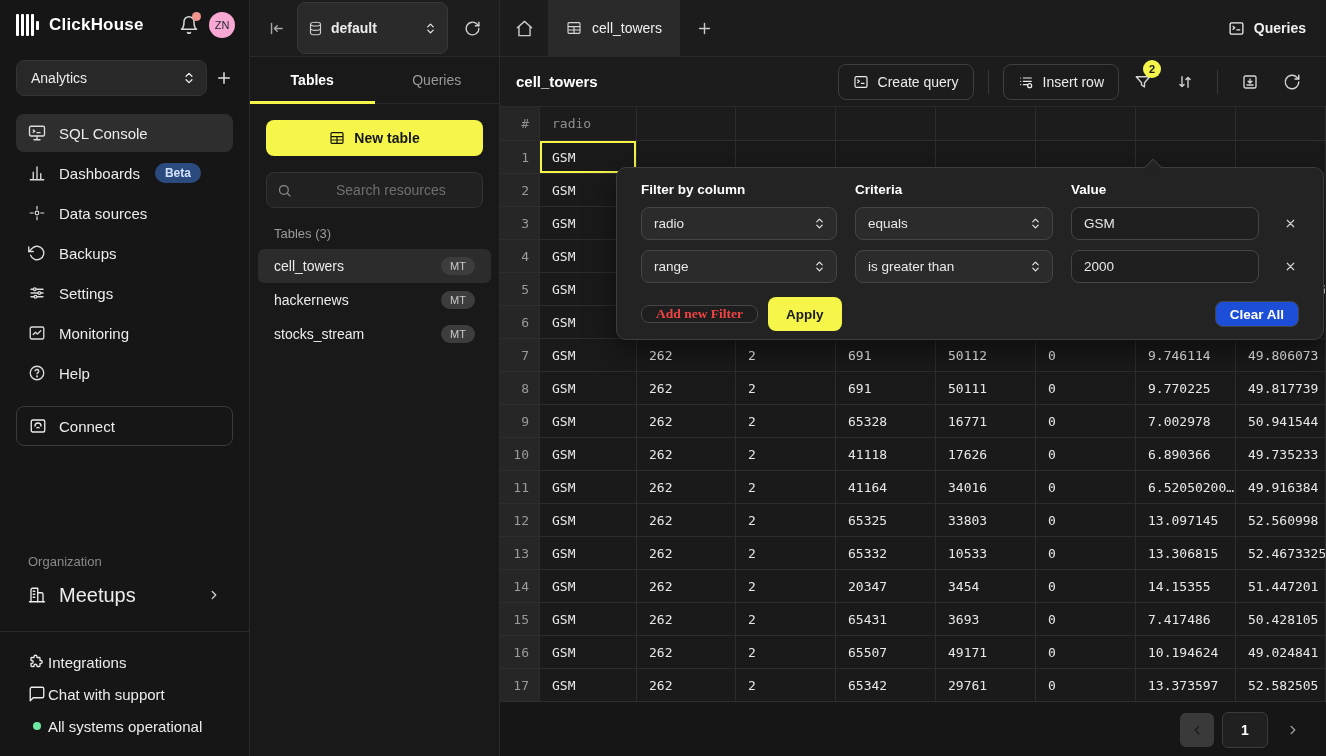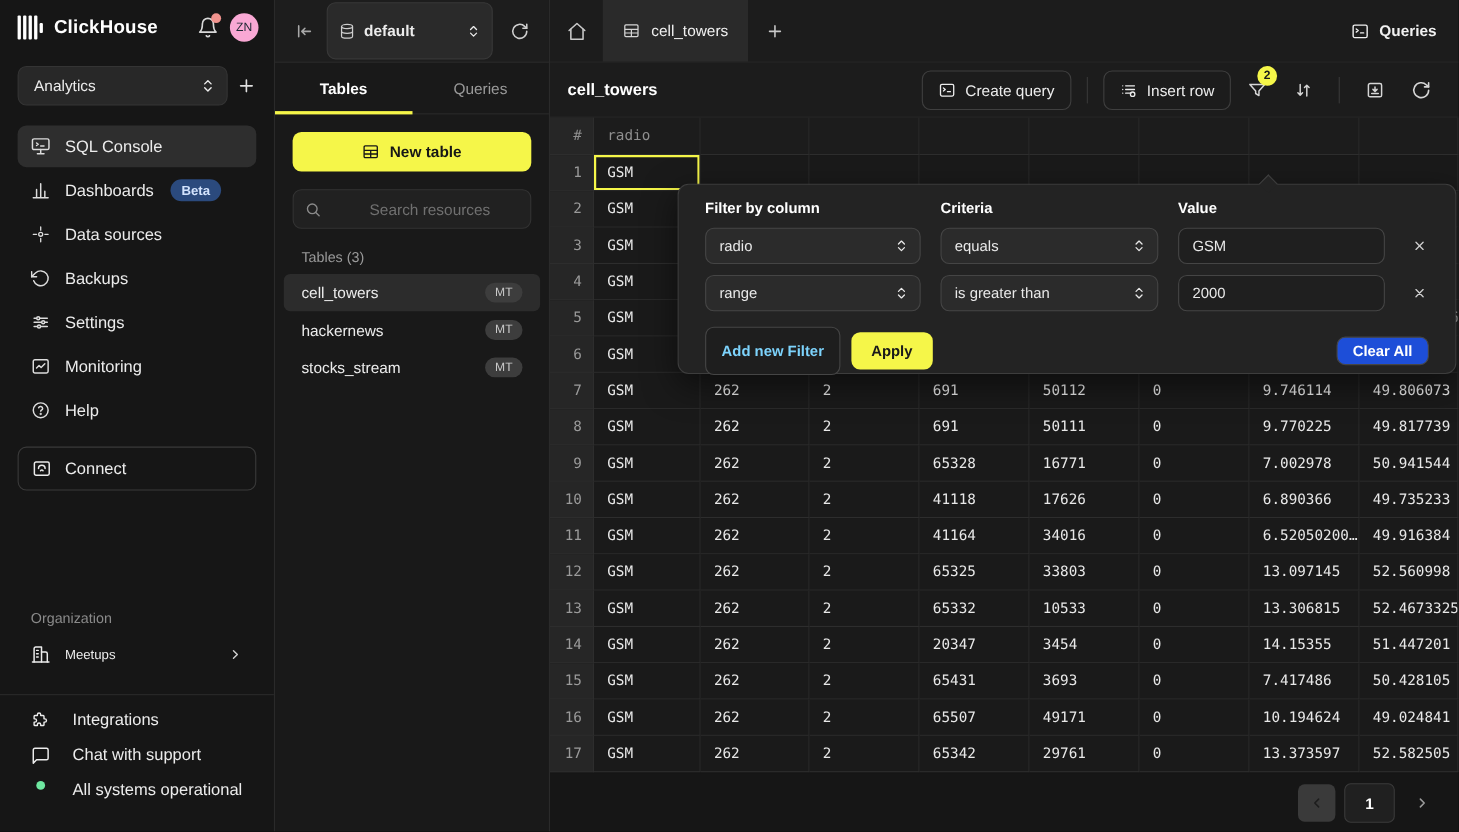--- a/index.html
+++ b/index.html
@@ -25,25 +25,25 @@
   .updown { margin-left:auto; color:#b9b9b9; }
   .plus-btn { color:#e0e0e0; cursor:pointer; }
   .nav { padding:14px 16px 0 16px; display:flex; flex-direction:column; gap:2px; }
   .nav-item { display:flex; align-items:center; gap:13px; height:38px; padding:0 12px; border-radius:8px; font-size:15px; color:#ececec; cursor:pointer; }
   .nav-item .ic { color:#dcdcdc; width:18px; height:18px; }
   .nav-item.active { background:#2e2e2e; }
   .badge-beta { margin-left:2px; background:#2b4a7d; color:#d3e3fd; font-size:12px; font-weight:600; border-radius:11px; padding:3px 10px; }
   .connect-btn { margin:14px 16px 0 16px; height:40px; border:1px solid #3a3a3a; border-radius:8px; display:flex; align-items:center; gap:12px; padding:0 12px; font-size:15px; color:#ececec; cursor:pointer; background:transparent; }
   .org-block { margin-top:auto; padding:0 16px; }
   .org-label { font-size:13px; color:#8a8a8a; padding:0 12px 8px 12px; }
-  .org-item { display:flex; align-items:center; gap:13px; height:36px; padding:0 12px; border-radius:8px; font-size:12px; cursor:pointer; }
+  .org-item { display:flex; align-items:center; gap:13px; height:36px; padding:0 12px; border-radius:8px; font-size:20px; cursor:pointer; }
   .org-item .chev-r { margin-left:auto; color:#cfcfcf; }
   .side-divider { border-top:1px solid #2a2a2a; margin:18px 0 14px 0; }
   .side-footer { padding:0 16px 14px 16px; display:flex; flex-direction:column; }
-  .foot-item { display:flex; align-items:flex-start; gap:20px; height:32px; padding:0 12px; font-size:15px; color:#ececec; cursor:pointer; }
+  .foot-item { display:flex; align-items:center; gap:2px; height:32px; padding:0 12px; font-size:15px; color:#ececec; cursor:pointer; }
   .status-dot { width:8px; height:8px; border-radius:50%; background:#6ee7a0; margin:0 5px; }
 
   
   .explorer { width:250px; background:#191919; border-right:1px solid #2a2a2a; display:flex; flex-direction:column; }
   .explorer-top { height:57px; border-bottom:1px solid #2a2a2a; display:flex; align-items:center; padding:0 14px 0 18px; gap:12px; background:#1d1d1d; }
   .collapse-ic { color:#a8a8a8; cursor:pointer; }
   .db-select { flex:1; height:52px; background:#2a2a2a; border:1px solid #383838; border-radius:8px; display:flex; align-items:center; gap:8px; padding:0 10px; cursor:pointer; }
   .db-select span { font-size:14px; font-weight:600; color:#ececec; }
   .icon-btn { background:none; border:none; color:#cfcfcf; cursor:pointer; padding:4px; }
   .exp-tabs { display:flex; border-bottom:1px solid #2a2a2a; }
@@ -95,21 +95,21 @@
   
   .filter-panel { position:absolute; left:116px; top:60px; right:2px; height:173px; background:#232323; border:1px solid #3d3d3d; border-radius:10px; box-shadow:0 10px 30px rgba(0,0,0,.5); padding:14px 24px 14px 24px; z-index:20; }
   .panel-caret { position:absolute; top:-7px; left:530px; width:12px; height:12px; background:#232323; border-left:1px solid #3d3d3d; border-top:1px solid #3d3d3d; transform:rotate(45deg); }
   .fp-grid { display:grid; grid-template-columns:196px 198px 188px 1fr; column-gap:18px; row-gap:10px; align-items:center; }
   .fp-label { font-size:13.5px; font-weight:700; color:#fff; }
   .fp-select { height:33px; background:#2b2b2b; border:1px solid #454545; border-radius:8px; display:flex; align-items:center; padding:0 10px 0 12px; cursor:pointer; }
   .fp-select span { font-size:13.5px; color:#e8e8e8; }
   .fp-input { height:33px; background:#1f1f1f; border:1px solid #454545; border-radius:8px; color:#e8e8e8; font-size:13.5px; padding:0 12px; outline:none; width:100%; font-family:inherit; }
   .fp-x { width:26px; height:26px; background:none; border:none; color:#cfcfcf; cursor:pointer; display:flex; align-items:center; justify-content:center; justify-self:start; }
   .fp-buttons { display:flex; align-items:center; margin-top:14px; }
-  .fp-add { height:44px; background:#1e1e1e; border:1px solid #454545; border-radius:8px; color:#7dd3fc; font-size:13.5px; font-weight:600; padding:0 14px; cursor:pointer; font-family:Liberation Sans, sans-serif; }
+  .fp-add { height:18px; background:#1e1e1e; border:1px solid #454545; border-radius:8px; color:#ef4444; font-size:13.5px; font-weight:600; padding:0 14px; cursor:pointer; font-family:Liberation Serif, serif; }
   .fp-apply { height:34px; margin-left:10px; background:var(--yellow); border:none; border-radius:8px; color:#1a1a1a; font-size:13.5px; font-weight:600; padding:0 18px; cursor:pointer; font-family:inherit; }
   .fp-clear { height:26px; margin-left:auto; background:#1d4ed8; border:1px solid #454545; border-radius:8px; color:#fff; font-size:13.5px; font-weight:600; padding:0 14px; cursor:pointer; font-family:inherit; }
 </style>
 </head>
 <body>
 
 <div class="app">
 
   <aside class="sidebar">
     <div class="brand-row">

